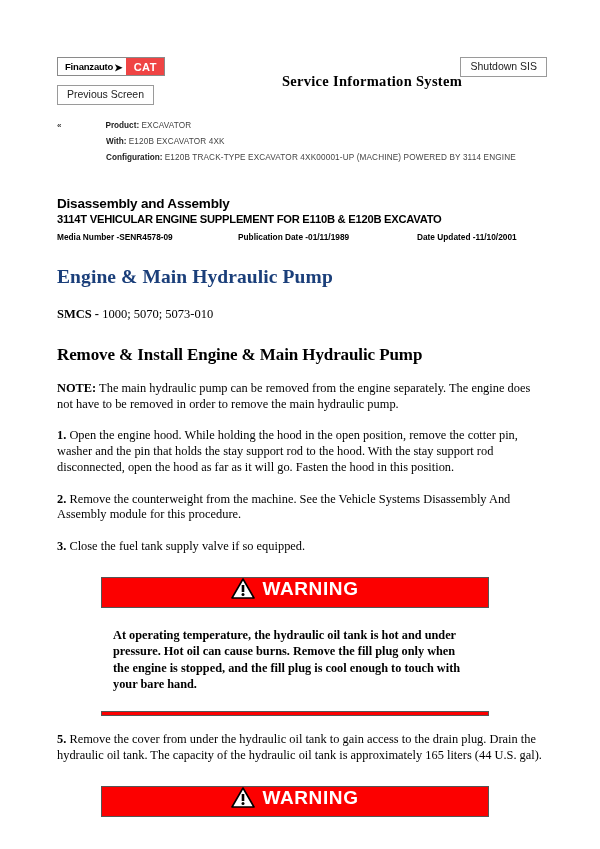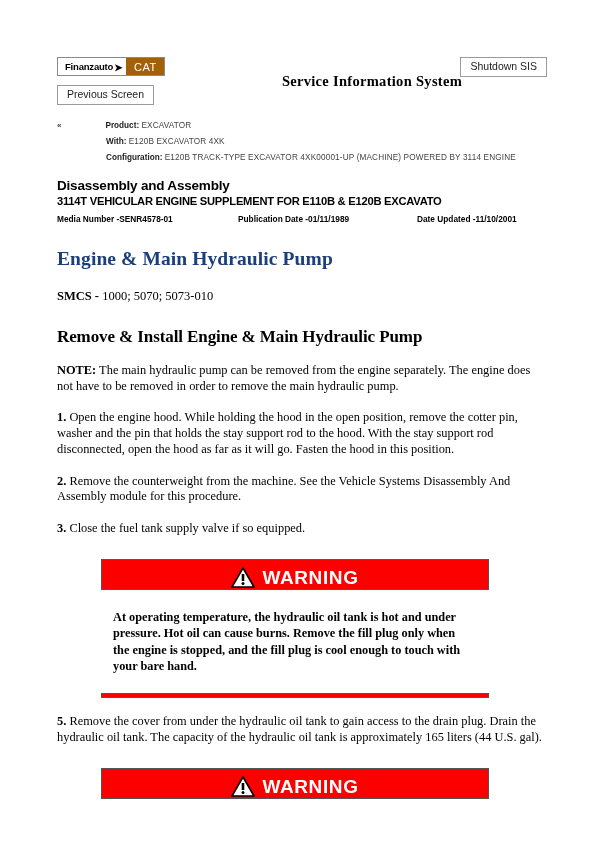--- a/index.html
+++ b/index.html
@@ -62,24 +62,24 @@
     margin-left: 1px;
     font-size: 10px;
     font-weight: bold;
     line-height: 1;
     transform: translateY(0.5px);
   }
   .logo-cat {
     display: flex;
     align-items: center;
     justify-content: center;
-    background: #a16207;
+    background: #ef4444;
     color: #ffffff;
     font-family: "Liberation Sans", sans-serif;
-    font-weight: normal;
+    font-weight: bold;
     font-size: 11px;
     letter-spacing: 0.5px;
     padding: 0 5px;
     min-width: 28px;
   }
   .btn {
     font-family: "Liberation Sans", sans-serif;
     font-size: 10.5px;
     color: #222;
     background: #ffffff;
@@ -132,21 +132,21 @@
   }
   .meta-arrow {
     font-weight: bold;
     font-size: 8px;
     margin-right: 0px;
   }
   .meta-indent { padding-left: 5px; }
 
   
   .doc-title {
-    margin-top: 12px;
+    margin-top: 30px;
     font-family: "Liberation Sans", sans-serif;
     font-weight: bold;
     font-size: 13.5px;
     letter-spacing: -0.2px;
   }
   .doc-subtitle {
     margin-top: 2px;
     font-family: "Liberation Sans", sans-serif;
     font-weight: bold;
     font-size: 11.2px;
@@ -201,21 +201,21 @@
   .warning-block {
     margin-top: 22px;
     margin-left: 44px;
     width: 388px;
   }
   .warning-bar {
     background: #fc0000;
     border: 1px solid #555555;
     height: 31px;
     display: flex;
-    align-items: flex-end;
+    align-items: flex-start;
     justify-content: center;
     box-sizing: border-box;
   }
   .warning-inner {
     display: flex;
     align-items: center;
     gap: 7px;
   }
   .warning-tri { display: block; }
   .warning-word {
@@ -277,21 +277,21 @@
       <div class="meta-row meta-indent">
         <span class="lbl">Configuration:</span>
         <span class="val">E120B TRACK-TYPE EXCAVATOR 4XK00001-UP (MACHINE) POWERED BY 3114 ENGINE</span>
       </div>
     </div>
 
     <div class="doc-title">Disassembly and Assembly</div>
     <div class="doc-subtitle">3114T VEHICULAR ENGINE SUPPLEMENT FOR E110B &amp; E120B EXCAVATO</div>
 
     <div class="doc-meta">
-      <span class="dm-media">Media Number -SENR4578-01</span>
+      <span class="dm-media">Media Number -SENR4578-09</span>
       <span class="dm-pub">Publication Date -01/11/1989</span>
       <span class="dm-upd">Date Updated -11/10/2001</span>
     </div>
 
     <div class="blue-heading">Engine &amp; Main Hydraulic Pump</div>
 
     <div class="smcs">
       <b>SMCS - </b><span>1000; 5070; 5073-010</span>
     </div>
 

